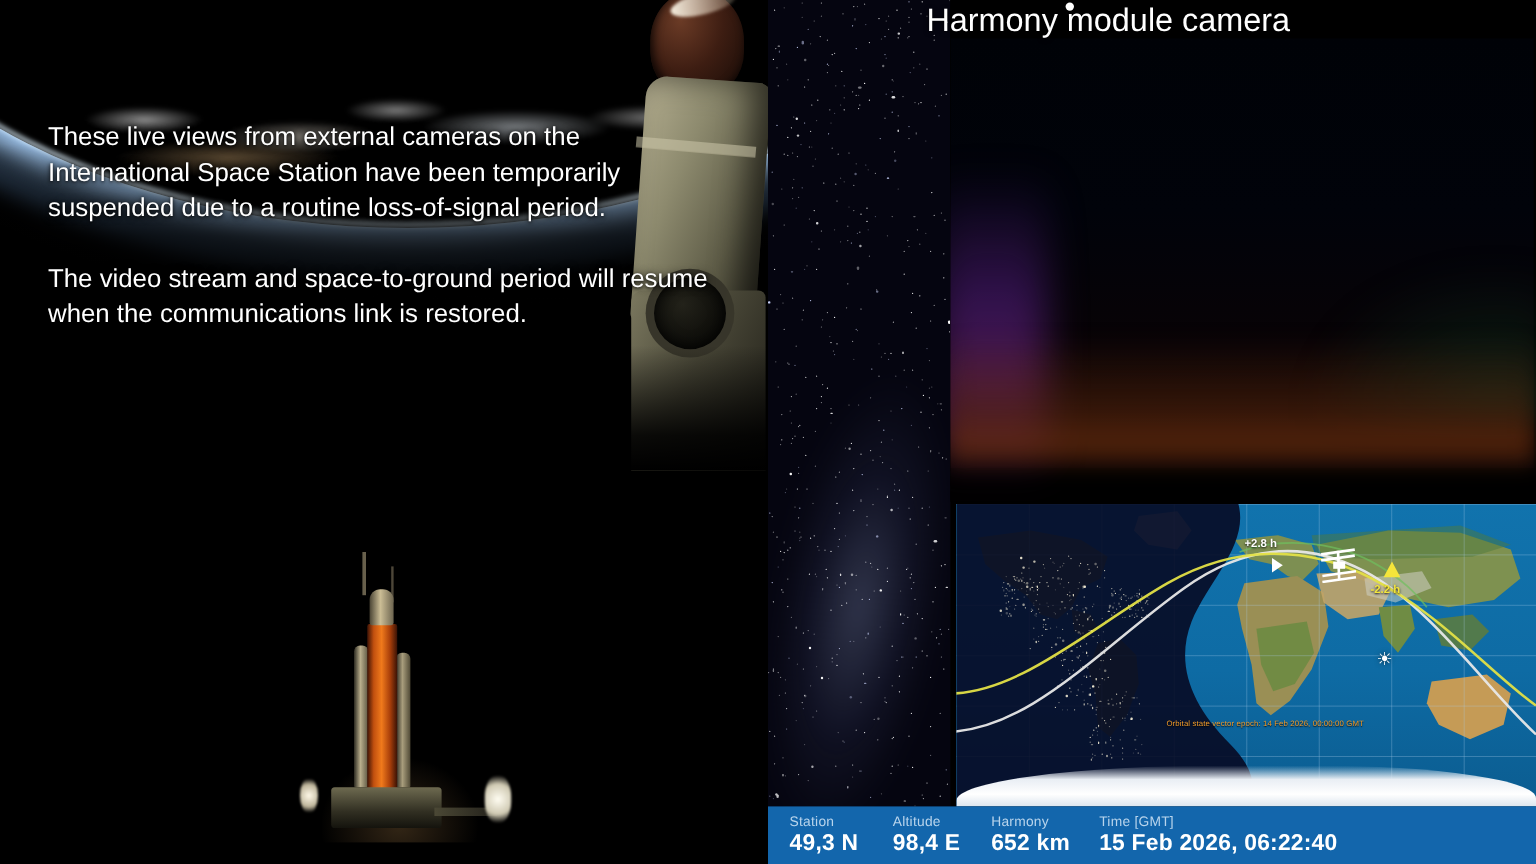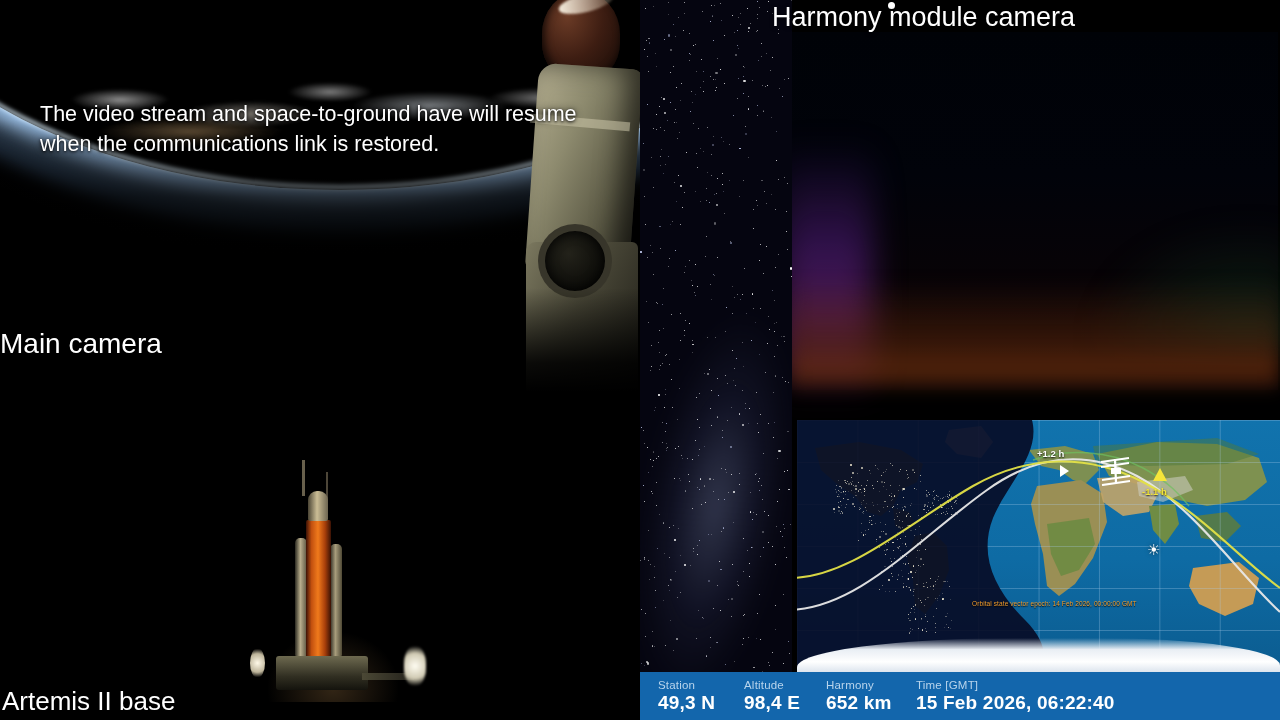--- a/index.html
+++ b/index.html
@@ -281,39 +281,38 @@
         <div class="eva-visor-glint"></div>
       </div>
       <div class="eva-body"></div>
       <div class="eva-strap"></div>
       <div class="eva-lower"></div>
       <div class="eva-ring"></div>
       <div class="eva-darkmask"></div>
     </div>
 
     <div class="lp-message">
-      <p>The video stream and space-to-ground have will resume when the communications link is restored.</p>
+      <p>These live views from external cameras on the International Space Station have been temporarily suspended due to a routine loss-of-signal period.</p>
+      <p>The video stream and space-to-ground period will resume when the communications link is restored.</p>
     </div>
 
     <div class="pad">
       <div class="glow-pad"></div>
       <div class="rocket-tower"></div>
       <div class="rocket-tower2"></div>
       <div class="booster-l"></div>
       <div class="booster-r"></div>
       <div class="rocket-core"></div>
       <div class="rocket-nose"></div>
       <div class="pad-base"></div>
       <div class="pad-arm"></div>
       <div class="light-a"></div>
       <div class="light-b"></div>
     </div>
 
-    <div class="cam-label" id="main-camera-label">Main camera</div>
-    <div class="cam-label" id="artemis-label">Artemis II base</div>
   </div>
 
   <div id="star-strip">
     <div class="milkyway"></div>
     <div class="stars" id="stars-layer">
         <i style="position:absolute;left:52.0px;top:459.4px;width:1px;height:1px;background:#ffffff;opacity:0.91;border-radius:50%"></i>
         <i style="position:absolute;left:72.9px;top:490.9px;width:1px;height:1px;background:#ffffff;opacity:0.52;border-radius:50%"></i>
         <i style="position:absolute;left:122.9px;top:111.1px;width:1px;height:1px;background:#ffffff;opacity:0.62;border-radius:50%"></i>
         <i style="position:absolute;left:140.5px;top:335.6px;width:1px;height:1px;background:#ffffff;opacity:0.28;border-radius:50%"></i>
         <i style="position:absolute;left:92.3px;top:313.2px;width:1px;height:1px;background:#ffffff;opacity:0.62;border-radius:50%"></i>
@@ -1409,22 +1408,22 @@
 
     <svg class="orbit" viewBox="0 0 483 252">
       <path d="M-10 190 C 60 190, 120 120, 190 70 C 240 34, 290 30, 340 56 C 396 86, 440 152, 483 192" fill="none" stroke="#e8e8e8" stroke-width="2.1" opacity=".95"></path>
       <path d="M-10 158 C 50 160, 110 104, 176 66 C 232 34, 292 34, 346 62 C 404 92, 444 140, 483 168" fill="none" stroke="#e3e046" stroke-width="2.1" opacity=".95"></path>
       <path d="M236 40 C 268 28, 312 30, 346 48 C 372 62, 384 76, 392 86" fill="none" stroke="#6fbf5e" stroke-width="1.5" opacity=".7"></path>
     </svg>
 
     <div class="tri" id="marker-plus-tri"></div>
     <div class="tri" id="marker-minus-tri"></div>
 
-    <div class="marker-label" id="marker-plus-label">+1.2 h</div>
-    <div class="marker-label" id="marker-minus-label">-1.1 h</div>
+    <div class="marker-label" id="marker-plus-label">+2.8 h</div>
+    <div class="marker-label" id="marker-minus-label">-2.2 h</div>
 
     <svg class="iss-icon" width="42" height="30" viewBox="0 0 42 30">
       <g stroke="#ffffff" stroke-width="2.2" fill="none">
         <line x1="6" y1="6" x2="34" y2="2"></line>
         <line x1="6" y1="11" x2="34" y2="7"></line>
         <line x1="7" y1="24" x2="35" y2="20"></line>
         <line x1="7" y1="29" x2="35" y2="25"></line>
         <line x1="20" y1="3" x2="21" y2="27"></line>
       </g>
       <rect x="16" y="12" width="10" height="6" fill="#ffffff"></rect>

